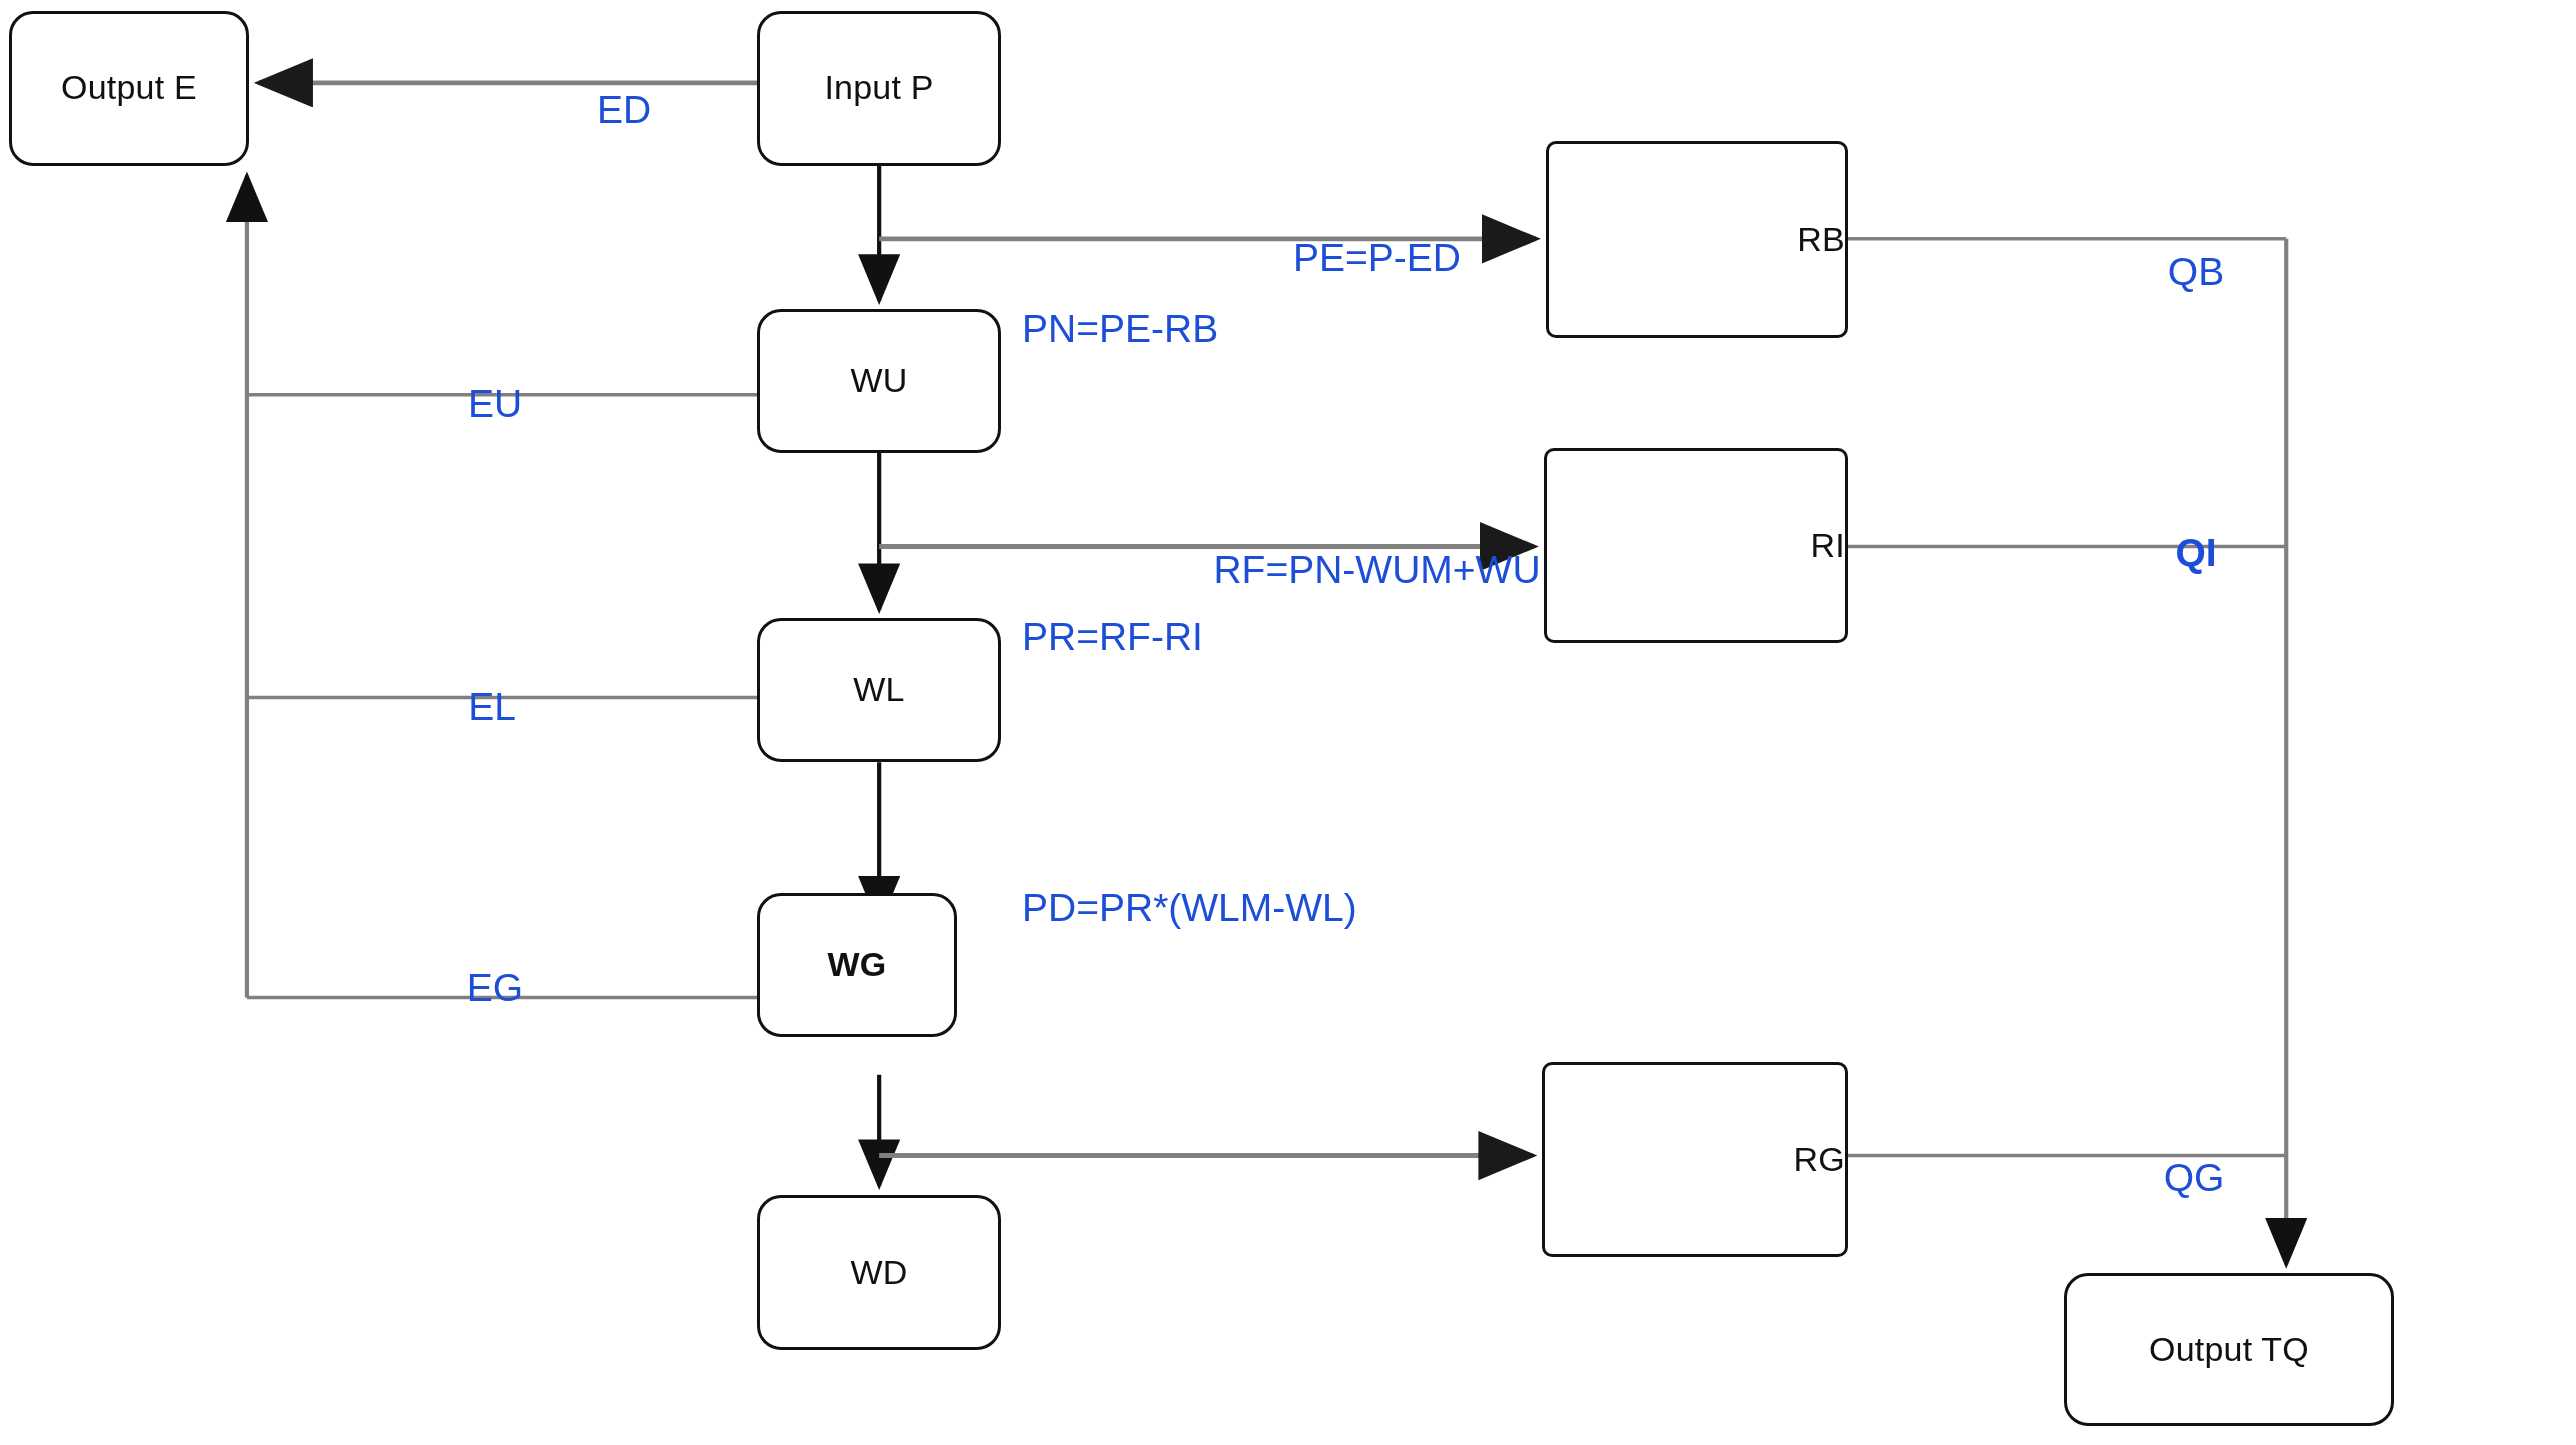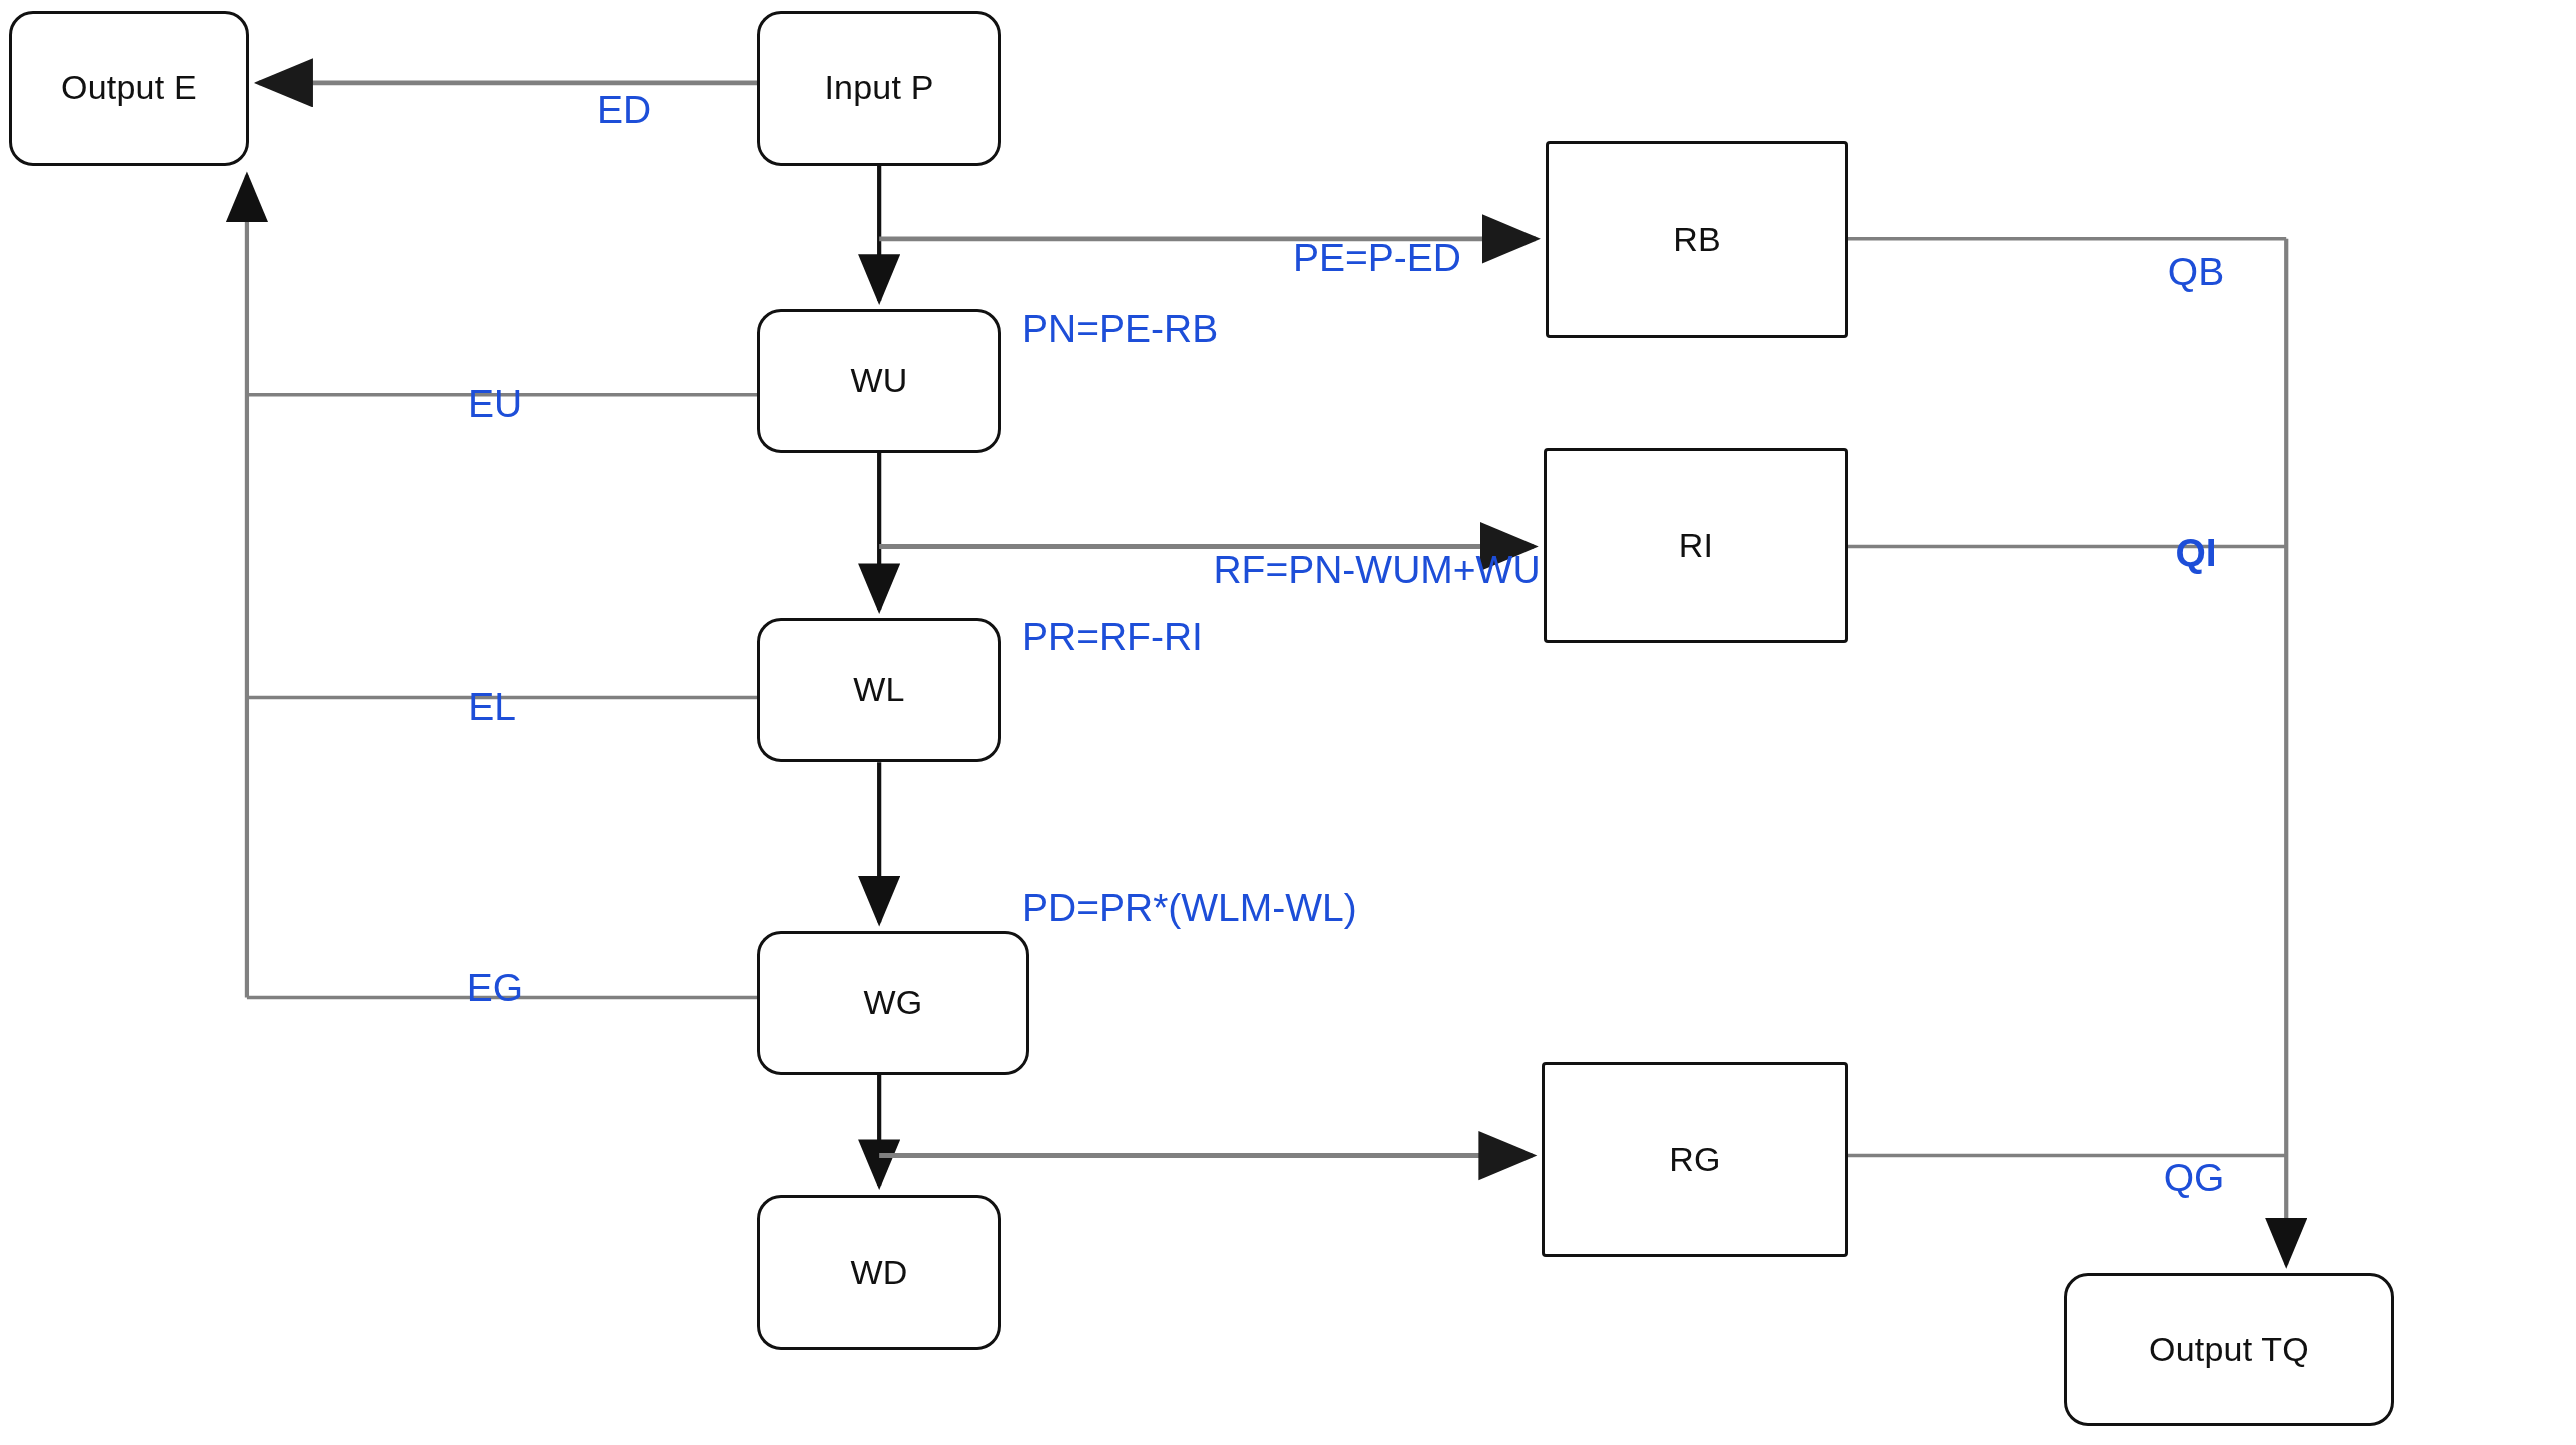--- a/index.html
+++ b/index.html
@@ -37,21 +37,22 @@
     font-size: 34px;
     line-height: 1.1;
     letter-spacing: 0.2px;
     white-space: nowrap;
     border: 3.5px solid #111111;
   }
   .node.rounded {
     border-radius: 24px;
   }
   .node.sharp {
-    border-radius: 4px;
+    border-radius: 10px;
+    justify-content: flex-end;
   }
   
   .edge-label {
     position: absolute;
     color: #1d4ed8;
     font-size: 39px;
     line-height: 1;
     white-space: nowrap;
     background: transparent;
     margin-top: 48px;
@@ -139,21 +140,21 @@
   </div>
 
   <div class="node rounded" style="left:757px; top:10.5px; width:244px; height:155px;">
     <span>Input P</span>
   </div>
 
   <div class="node rounded" style="left:757px; top:618px; width:244px; height:144px;">
     <span>WL</span>
   </div>
 
-  <div class="node rounded" style="left:757px; top:931px; width:272px; height:144px;">
+  <div class="node rounded" style="left:757px; top:893px; width:200px; height:144px;font-weight:bold;">
     <span>WG</span>
   </div>
 
   <div class="node rounded" style="left:757px; top:1195px; width:244px; height:155px;">
     <span>WD</span>
   </div>
 
   <div class="node sharp" style="left:1546px; top:141px; width:302px; height:197px;">
     <span>RB</span>
   </div>

